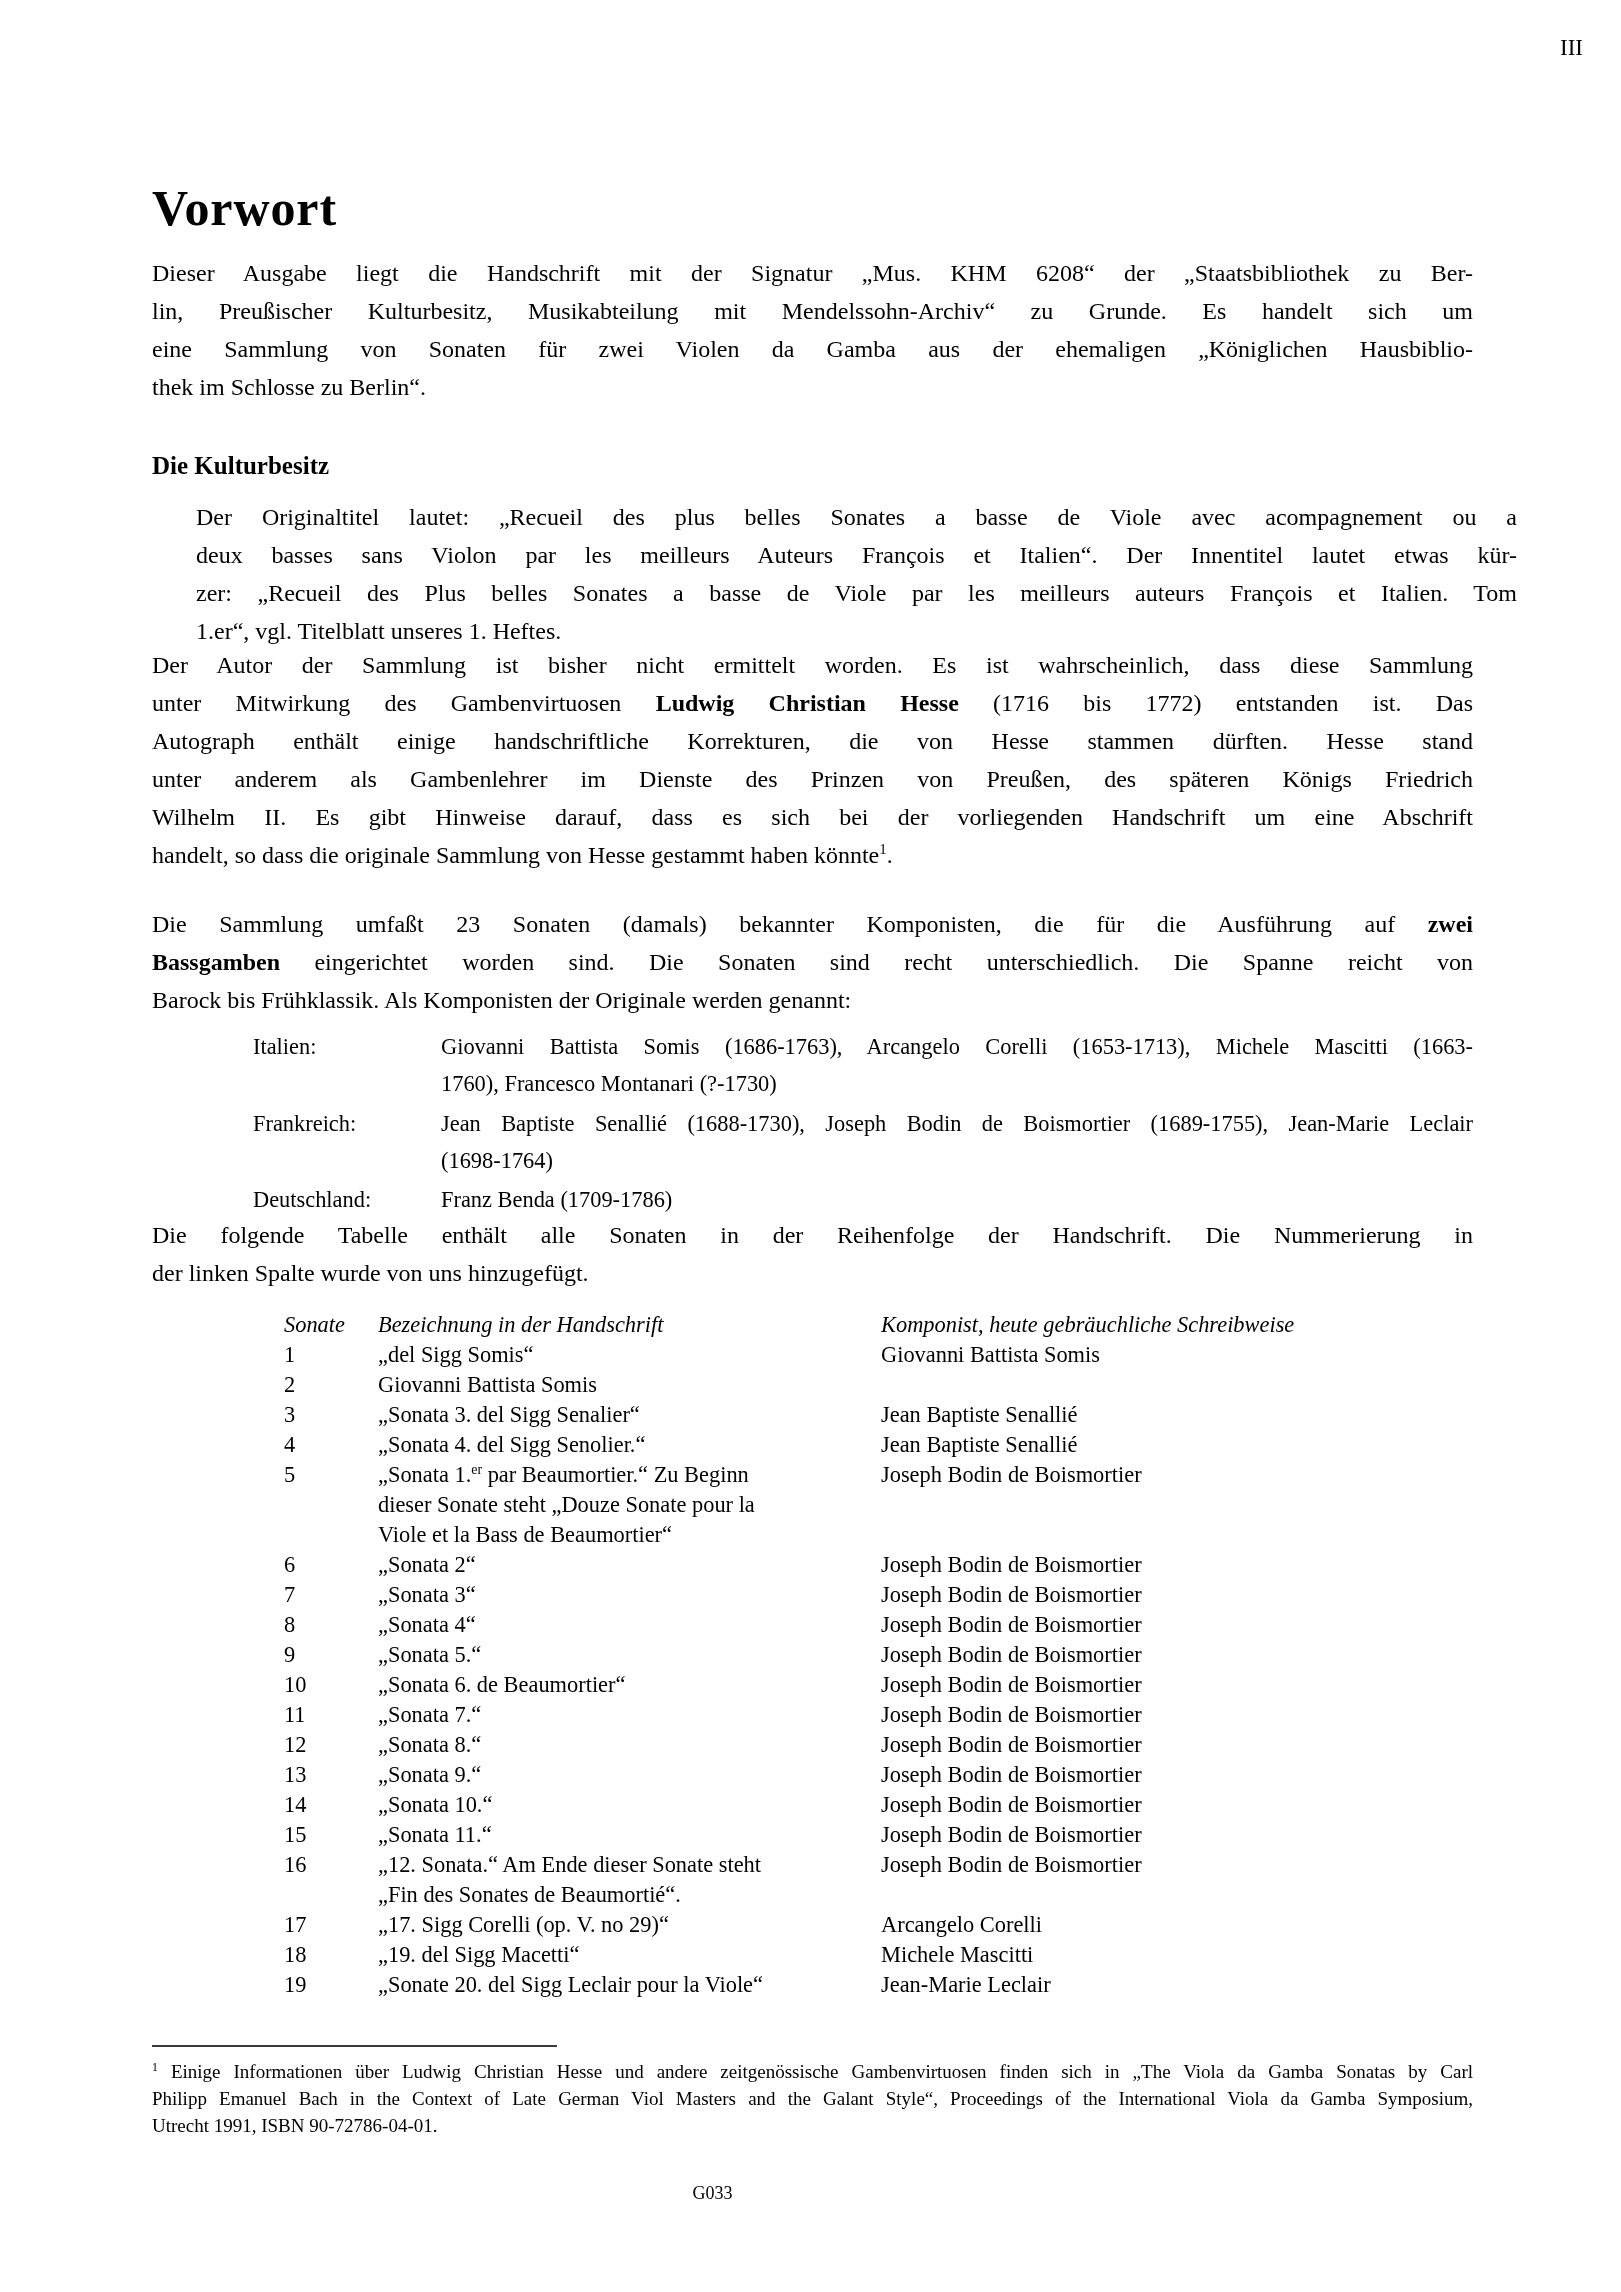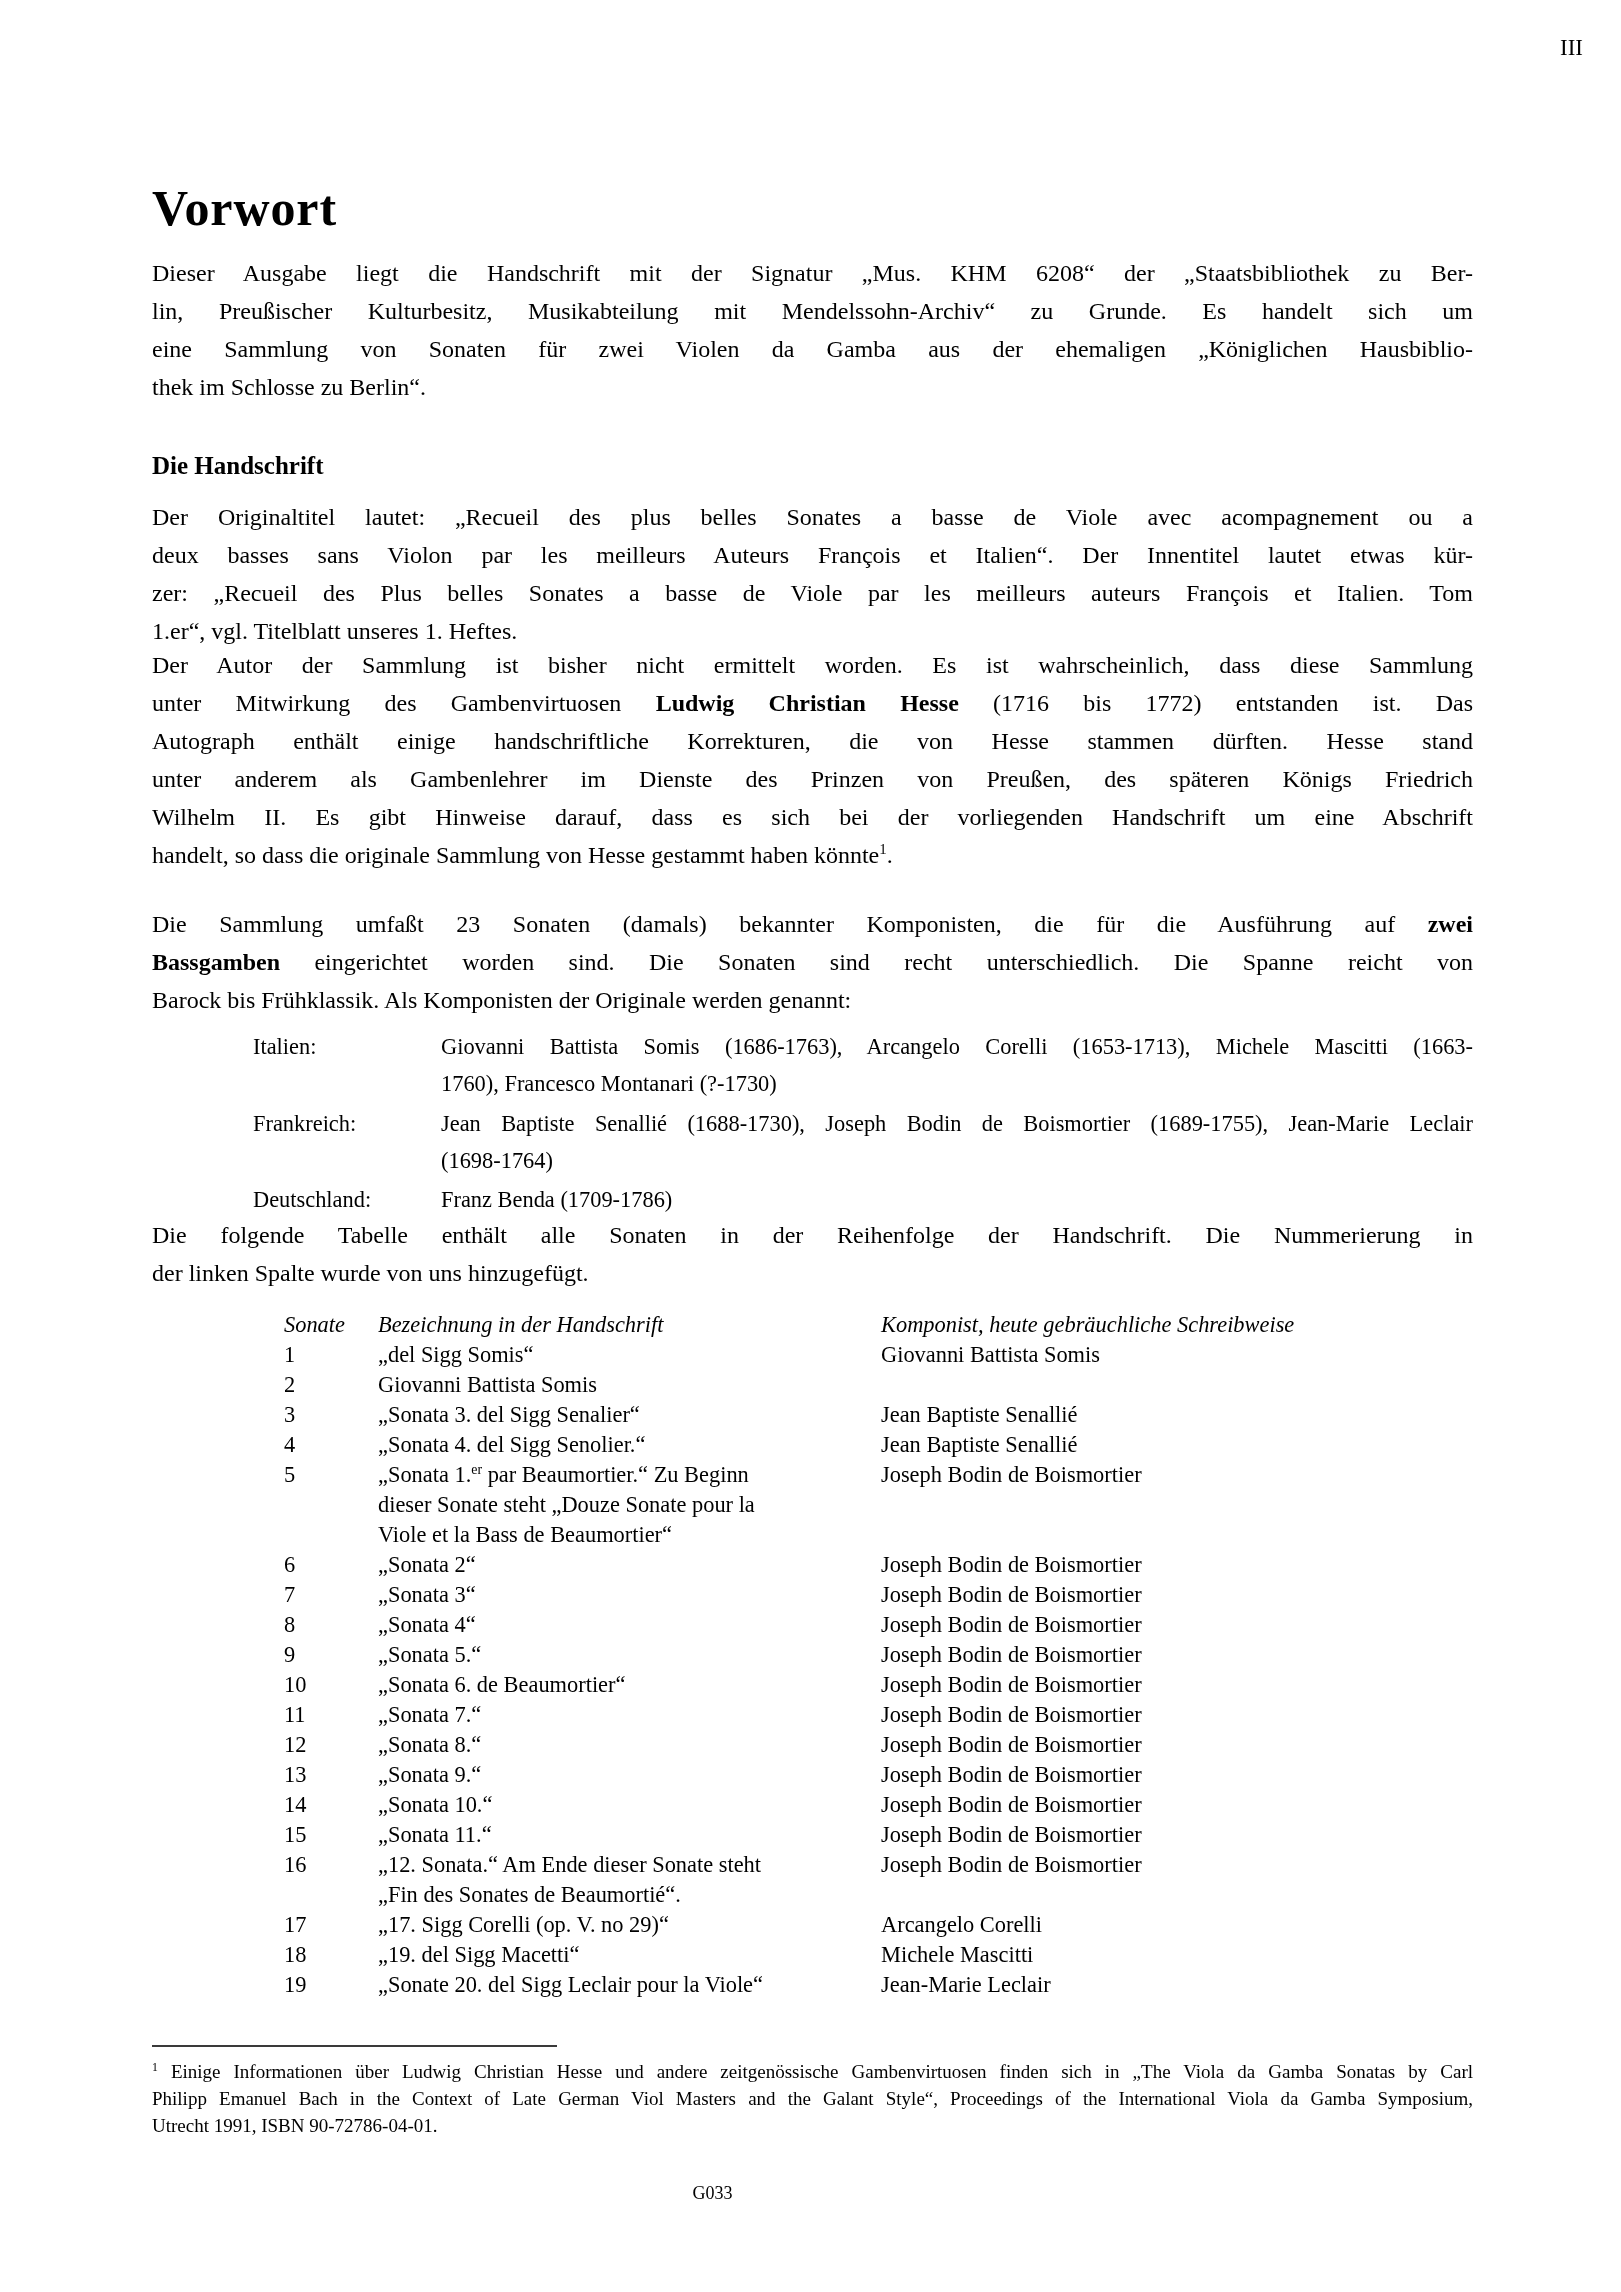--- a/index.html
+++ b/index.html
@@ -26,21 +26,21 @@
   .body-block { left:152px; width:1321px; font-size:24px; line-height:38px; }
   .line { display:block; }
   .line.just { text-align:justify; text-align-last:justify; }
 
   #section-heading {
     top:451px; left:152px;
     font-size:25px; font-weight:bold; line-height:30px;
   }
 
   #paragraph-intro        { top:254px; }
-  #paragraph-originaltitel{ top:498px; }
+  #paragraph-originaltitel{ top:498px;margin-left:44px; }
   #paragraph-autor        { top:646px; }
   #paragraph-sammlung     { top:905px; }
 
   #composer-list {
     top:1028px; left:253px; width:1220px;
     font-size:22.4px; line-height:37px;
   }
   .composer-entry { display:grid; grid-template-columns:188px 1fr; margin-bottom:2.7px; }
   .composer-label { }
   .composer-names { }
@@ -81,21 +81,21 @@
 
 <h1 id="title" class="abs" style="margin:0;">Vorwort</h1>
 
 <div id="paragraph-intro" class="abs body-block">
   <span class="line just">Dieser Ausgabe liegt die Handschrift mit der Signatur „Mus. KHM 6208“ der „Staatsbibliothek zu Ber-</span>
   <span class="line just">lin, Preußischer Kulturbesitz, Musikabteilung mit Mendelssohn-Archiv“ zu Grunde. Es handelt sich um</span>
   <span class="line just">eine Sammlung von Sonaten für zwei Violen da Gamba aus der ehemaligen „Königlichen Hausbiblio-</span>
   <span class="line">thek im Schlosse zu Berlin“.</span>
 </div>
 
-<h2 id="section-heading" class="abs" style="margin:0;">Die Handschrift</h2>
+<h2 id="section-heading" class="abs" style="margin:0;">Die Kulturbesitz</h2>
 
 <div id="paragraph-originaltitel" class="abs body-block">
   <span class="line just">Der Originaltitel lautet: „Recueil des plus belles Sonates a basse de Viole avec acompagnement ou a</span>
   <span class="line just">deux basses sans Violon par les meilleurs Auteurs François et Italien“. Der Innentitel lautet etwas kür-</span>
   <span class="line just">zer: „Recueil des Plus belles Sonates a basse de Viole par les meilleurs auteurs François et Italien. Tom</span>
   <span class="line">1.er“, vgl. Titelblatt unseres 1. Heftes.</span>
 </div>
 
 <div id="paragraph-autor" class="abs body-block">
   <span class="line just">Der Autor der Sammlung ist bisher nicht ermittelt worden. Es ist wahrscheinlich, dass diese Sammlung</span>

